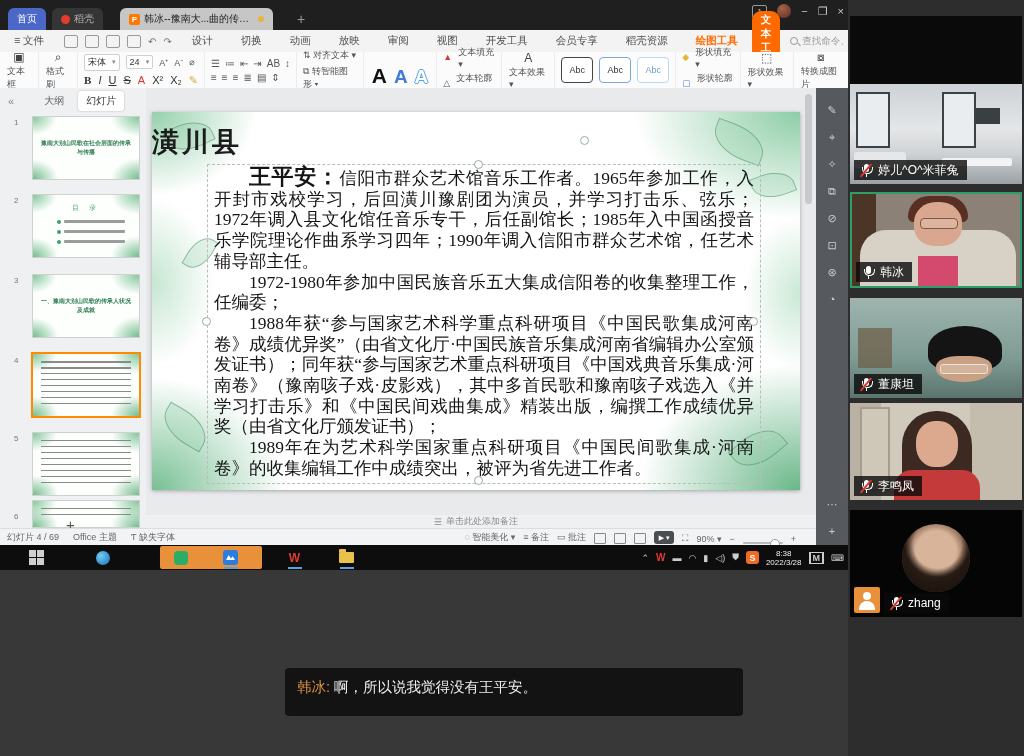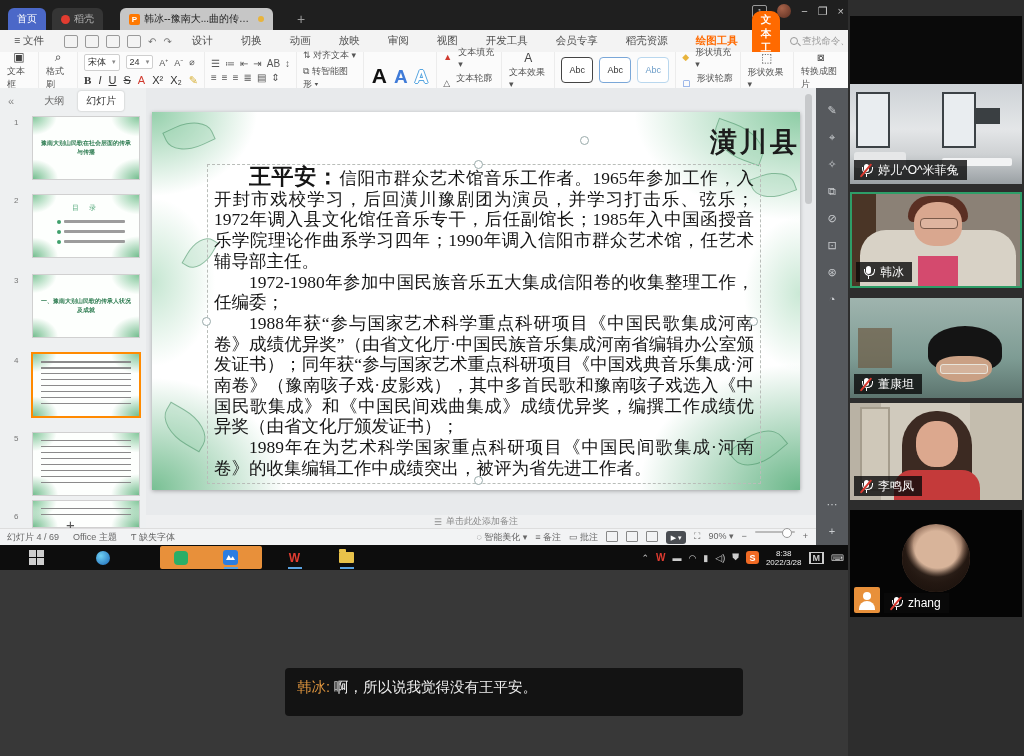--- a/index.html
+++ b/index.html
@@ -94,41 +94,41 @@
   .slide{position:absolute;left:6px;top:24px;width:648px;height:378px;background:#fff;box-shadow:0 1px 4px rgba(0,0,0,.3);overflow:hidden}
   .slide-leaves{position:absolute;inset:0;
     background:
       radial-gradient(ellipse 150px 120px at 0% 0%,rgba(122,196,150,.8),transparent 70%),
       radial-gradient(ellipse 230px 150px at 100% 0%,rgba(122,196,150,.85),transparent 72%),
       radial-gradient(ellipse 190px 160px at 0% 100%,rgba(96,180,128,.85),transparent 70%),
       radial-gradient(ellipse 230px 180px at 100% 100%,rgba(90,175,124,.9),transparent 70%),
       radial-gradient(ellipse 90px 120px at 0% 45%,rgba(150,210,172,.55),transparent 70%),
       radial-gradient(ellipse 80px 110px at 100% 48%,rgba(150,210,172,.5),transparent 70%)}
   .leaf{position:absolute;border-radius:0 70% 0 70%;border:1px solid rgba(50,130,85,.45);background:rgba(140,205,165,.25)}
-  .stitle{position:absolute;top:12px;left:0;right:0;text-align:right;font-size:27px;font-weight:bold;
+  .stitle{position:absolute;top:12px;left:0;right:0;text-align:left;font-size:27px;font-weight:bold;
           color:#1c1c1c;font-family:"Liberation Serif",serif;letter-spacing:3px}
   .sbody{position:absolute;left:55px;top:52px;width:540px;height:314px;border:1px dashed #b9bdb9;padding:2px 6px;
          font-family:"Liberation Serif",serif;font-size:17.5px;line-height:20.7px;color:#151515;text-align:justify;overflow:hidden}
   .sbody p{margin:0;text-indent:2em}
   .lead{font-size:22px;font-weight:bold}
   .handle{position:absolute;width:7px;height:7px;border-radius:50%;background:#fff;border:1px solid #9aa}
   .notesbar{position:absolute;left:146px;top:515px;width:670px;height:13px;background:#eff0f1;
             font-size:9px;color:#8a8a8a;display:flex;align-items:center;padding-left:288px;gap:4px;box-sizing:border-box}
 
   
   .sidetool{position:absolute;left:816px;top:88px;width:32px;height:457px;background:#56595d;
             display:flex;flex-direction:column;align-items:center;padding-top:16px;gap:14px;box-sizing:border-box;
             color:#c9cccf;font-size:11px}
   .sidetool .spacer{flex:1}
 
   
   .statusbar{position:absolute;left:0;top:528px;width:816px;height:17px;background:#f2f3f4;border-top:1px solid #ddd;
              display:flex;align-items:center;font-size:9px;color:#666}
   .statusbar .sl{padding:0 7px;white-space:nowrap}
-  .statusbar .right{margin-left:auto;display:flex;align-items:flex-start;gap:8px;padding-right:8px}
+  .statusbar .right{margin-left:auto;display:flex;align-items:flex-end;gap:8px;padding-right:20px}
   .playbtn{width:20px;height:13px;background:#4a4d52;border-radius:3px;color:#fff;font-size:7px;
            display:flex;align-items:center;justify-content:center;gap:2px}
   .zoomline{width:40px;height:2px;background:#bbb;position:relative;border-radius:1px}
   .zoomknob{position:absolute;right:3px;top:-3px;width:8px;height:8px;border-radius:50%;background:#fff;border:1px solid #999}
   .viewico{width:10px;height:9px;border:1px solid #888;border-radius:1px}
 
   
   .taskbar{position:absolute;left:0;top:545px;width:848px;height:25px;background:#0d0d0d;color:#ddd}
   .tbico{position:absolute;top:4px;width:17px;height:17px;display:flex;align-items:center;justify-content:center;font-size:12px}
   .hl-orange{position:absolute;left:160px;top:1px;width:102px;height:23px;background:#e8903a;border-radius:2px}
@@ -434,21 +434,21 @@
       <div class="leaf" style="left:8px;top:300px;width:48px;height:28px;transform:rotate(30deg)"></div>
       <div class="leaf" style="left:580px;top:320px;width:50px;height:30px;transform:rotate(140deg)"></div>
       <div class="leaf" style="left:30px;top:130px;width:34px;height:20px;transform:rotate(-60deg)"></div>
 
       <div class="stitle">潢川县</div>
       <span class="handle" style="left:428px;top:24px"></span>
 
       <div class="sbody">
         <p><span class="lead">王平安：</span><span>信阳市群众艺术馆音乐工作者。1965年参加工作，入开封市戏校学习，后回潢川豫剧团为演员，并学习打击乐、弦乐；1972年调入县文化馆任音乐专干，后任副馆长；1985年入中国函授音乐学院理论作曲系学习四年；1990年调入信阳市群众艺术馆，任艺术辅导部主任。</span></p>
         <p>1972-1980年参加中国民族音乐五大集成信阳卷的收集整理工作，任编委；</p>
-        <p>1988年获“参与国家艺术科学重点科研项目《中国民歌集成河南卷》成绩优异奖”（由省文化厅·中国民族音乐集成河南省编辑办公室颁发证书）；同年获“参与国家艺术重点科研项目《中国戏典音乐集成·河南卷》（豫南咳子戏·皮影戏），其中多首民歌和豫南咳子戏选入《中国民歌集成》和《中国民间戏曲集成》成绩优异奖，编撰工作成绩优异奖（由省文化厅颁发证书）；</p>
+        <p>1988年获“参与国家艺术科学重点科研项目《中国民歌集成河南卷》成绩优异奖”（由省文化厅·中国民族音乐集成河南省编辑办公室颁发证书）；同年获“参与国家艺术重点科研项目《中国戏典音乐集成·河南卷》（豫南咳子戏·皮影戏），其中多首民歌和豫南咳子戏选入《并学习打击乐》和《中国民间戏曲集成》精装出版，编撰工作成绩优异奖（由省文化厅颁发证书）；</p>
         <p>1989年在为艺术科学国家重点科研项目《中国民间歌集成·河南卷》的收集编辑工作中成绩突出，被评为省先进工作者。</p>
       </div>
       <span class="handle" style="left:322px;top:48px"></span>
       <span class="handle" style="left:322px;top:364px"></span>
       <span class="handle" style="left:50px;top:205px"></span>
       <span class="handle" style="left:597px;top:205px"></span>
     </div>
     <div class="vscroll"></div>
   </div>
 

